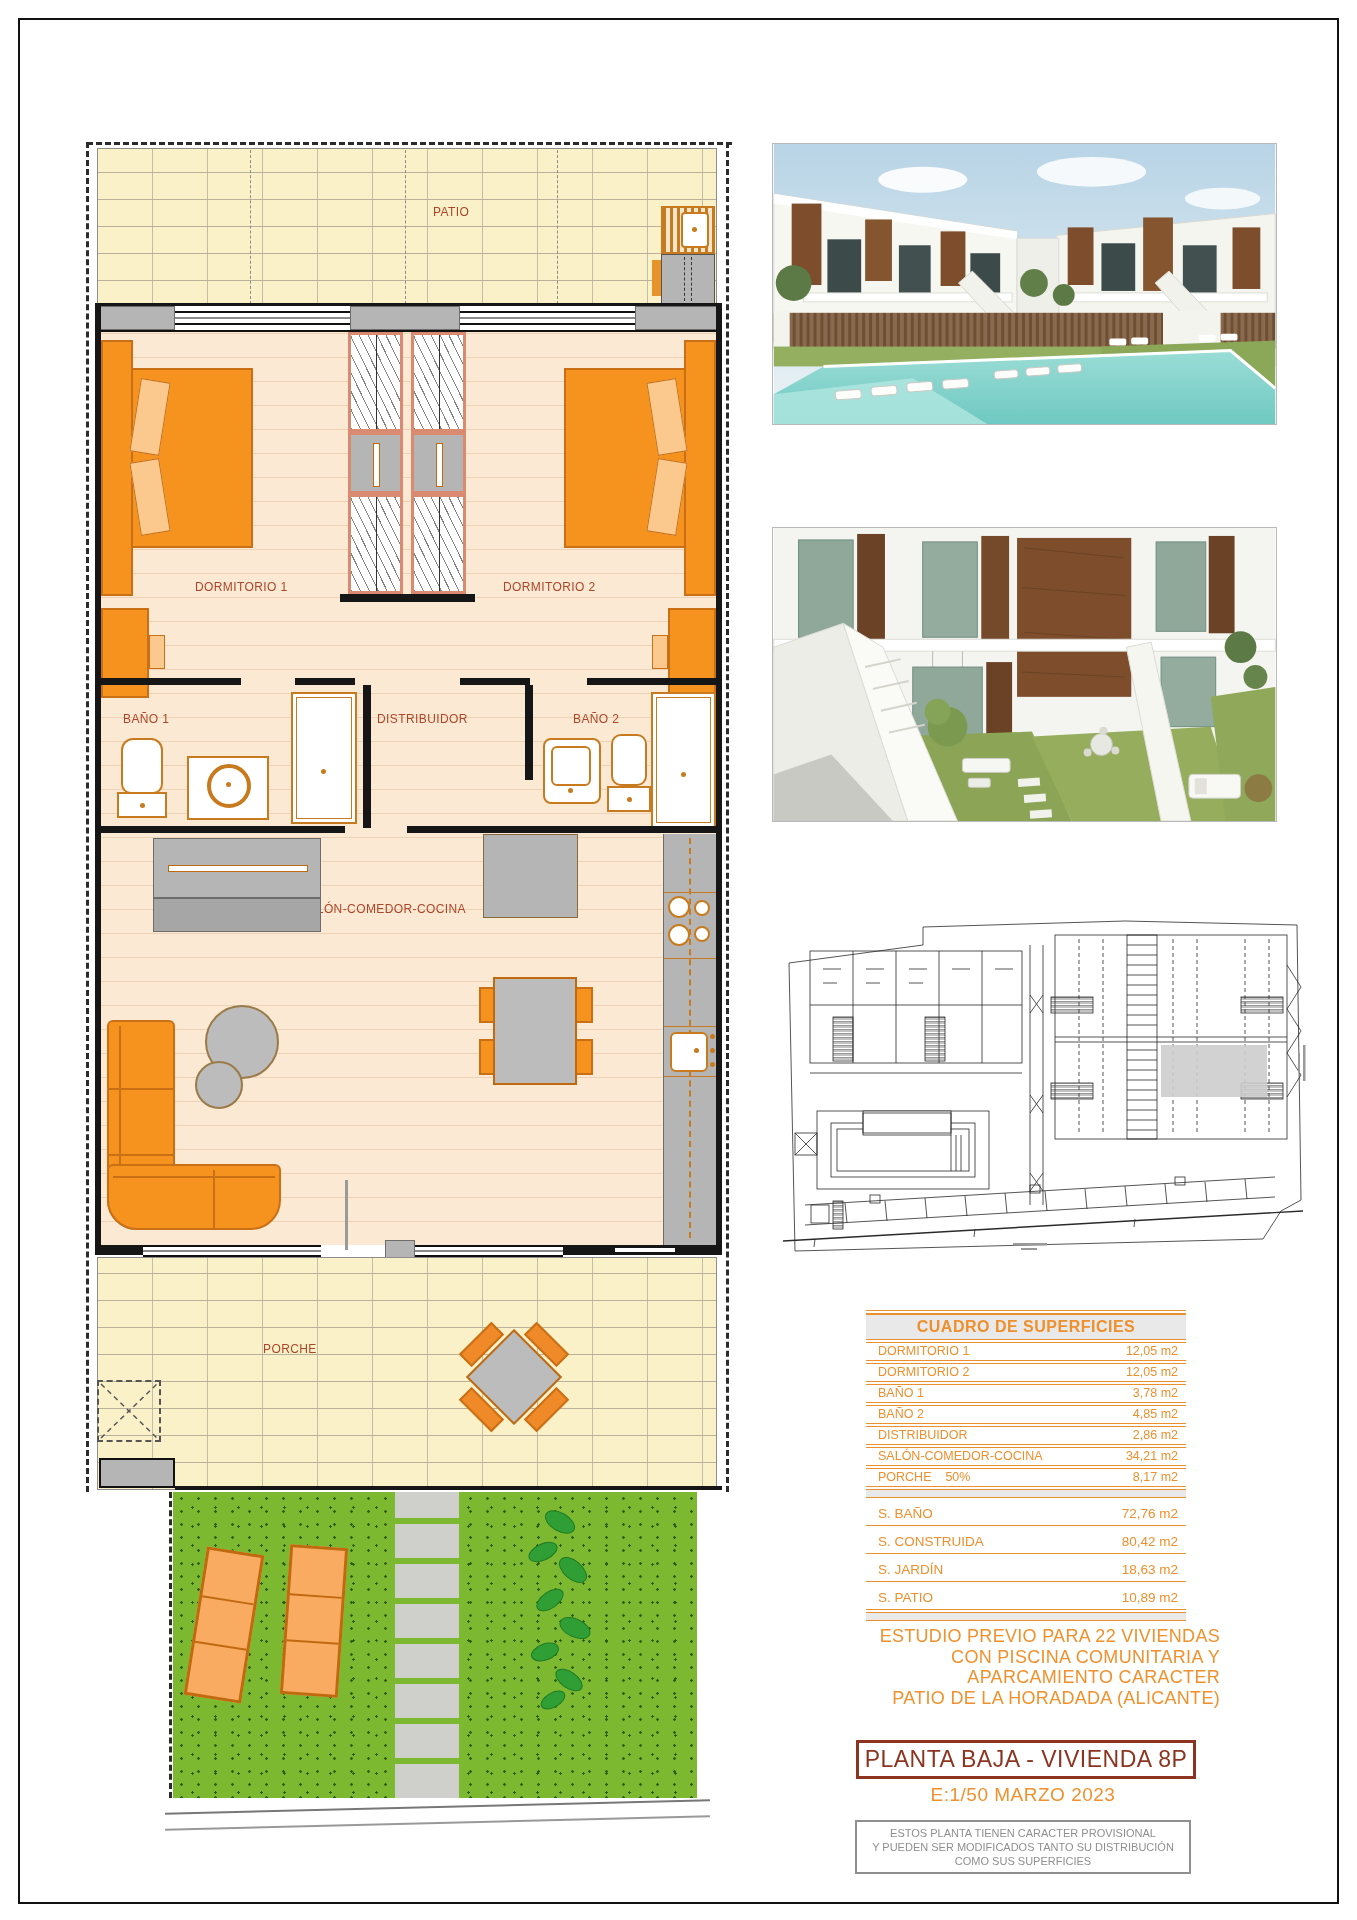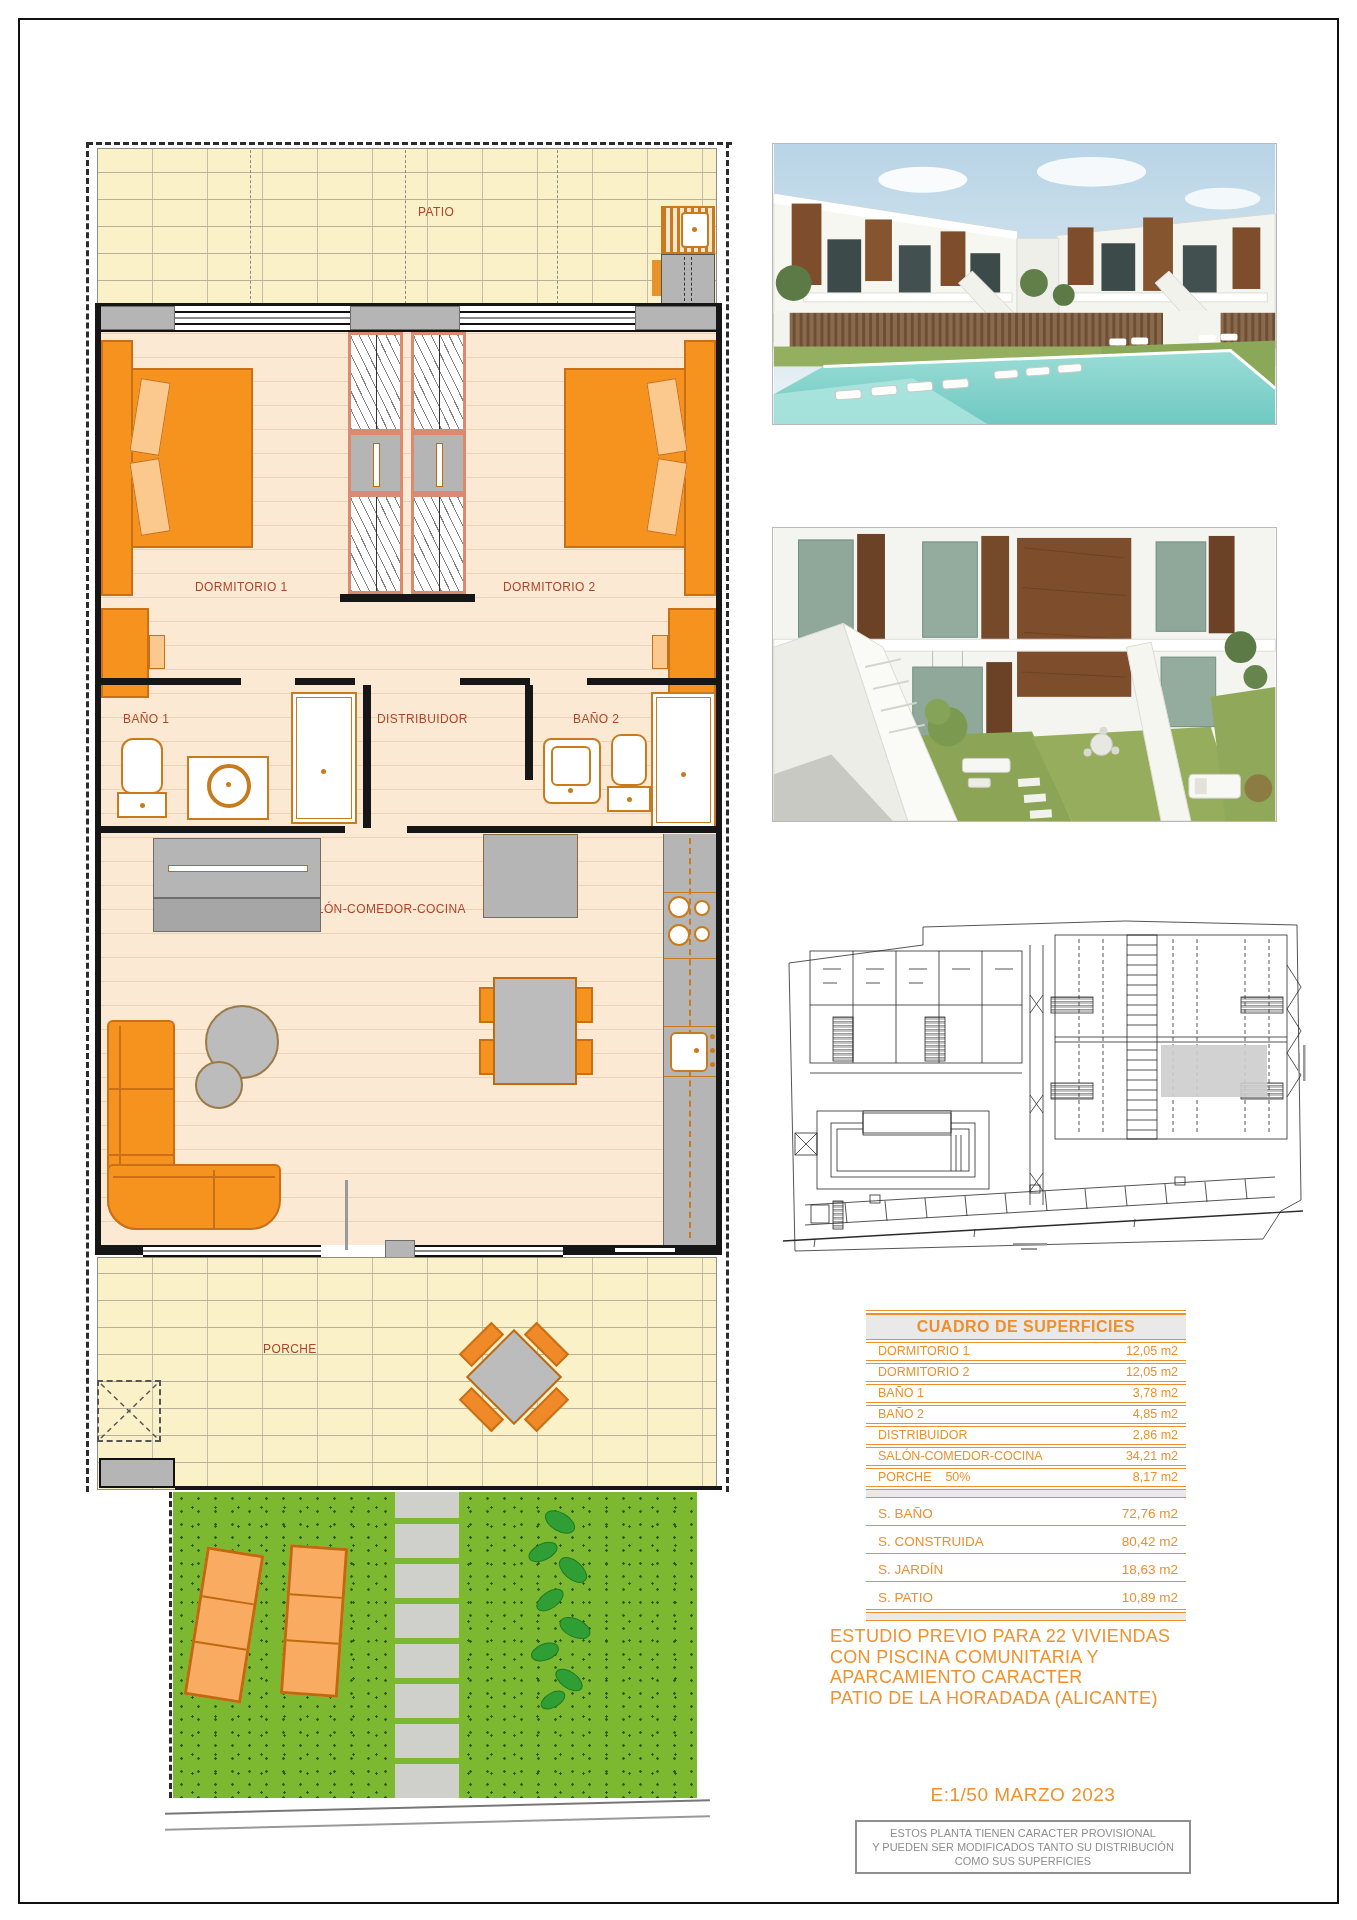--- a/index.html
+++ b/index.html
@@ -36,42 +36,42 @@
   .lounger{position:absolute;background:#F9AB61;border:3px solid #C06A10;box-sizing:border-box;}
   .lounger i{position:absolute;left:0;right:0;border-top:2px solid #C06A10;}
   
   .photo{position:absolute;border:1px solid #b9b9b9;box-sizing:border-box;}
   #surf-table{position:absolute;left:866px;top:1310px;width:320px;display:flex;flex-direction:column;row-gap:2px;color:#EE8F2D;}
   .t-line{border-top:1px solid #EE8F2D;}
   .t-head{border-top:2px solid #EE8F2D;border-bottom:1px solid #EE8F2D;background:#E9E9E9;text-align:center;font-size:16px;font-weight:bold;padding:3px 0;letter-spacing:.5px;}
   .t-row{display:flex;justify-content:space-between;border-top:1px solid #EE8F2D;border-bottom:1px solid #EE8F2D;font-size:12.5px;padding:2px 8px 2px 12px;line-height:13px;}
   .t-sep{height:7px;background:#E9E9E9;border-top:1px solid #EE8F2D;border-bottom:1px solid #EE8F2D;}
   .t-tot{display:flex;justify-content:space-between;border-bottom:1px solid #EE8F2D;font-size:13.5px;padding:6px 8px 4px 12px;}
-  #desc{position:absolute;left:830px;top:1626px;width:390px;text-align:left;color:#F0912D;font-size:18px;line-height:20.5px;letter-spacing:.3px;}
+  #desc{position:absolute;left:830px;top:1626px;width:390px;text-align:right;color:#F0912D;font-size:18px;line-height:20.5px;letter-spacing:.3px;}
   #titlebox{position:absolute;left:856px;top:1740px;width:334px;border:3px solid #8C3420;color:#8C3420;text-align:center;font-size:23px;letter-spacing:.5px;padding:3px 0;}
   #scaleline{position:absolute;left:856px;top:1784px;width:334px;text-align:center;color:#F0912D;font-size:19px;letter-spacing:.5px;}
   #disclaimer{position:absolute;left:855px;top:1820px;width:336px;border:2px solid #8F8F8F;color:#8F8F8F;font-size:11px;line-height:14px;text-align:center;padding:4px 2px;box-sizing:border-box;}
 </style>
 </head>
 <body>
 
 <div id="canvas">
   <div id="sheet-border"></div>
 
   <div id="plan">
 
     <div class="dash-h" style="left:-8px;top:2px;width:645px;"></div>
     <div class="dash-v" style="left:-9px;top:2px;height:1350px;"></div>
     <div class="dash-v" style="left:631px;top:2px;height:1350px;"></div>
 
     <div class="abs brick" style="left:2px;top:8px;width:618px;height:158px;border:1px solid #8d8d8d;"></div>
     <div class="joint" style="left:155px;top:10px;height:154px;"></div>
     <div class="joint" style="left:310px;top:10px;height:154px;"></div>
     <div class="joint" style="left:462px;top:10px;height:154px;"></div>
-    <div class="lbl" style="left:323px;top:65px;text-align:center;">PATIO</div>
+    <div class="lbl" style="left:338px;top:65px;text-align:center;">PATIO</div>
 
     <div class="abs" style="left:566px;top:66px;width:54px;height:48px;border:2px solid #C87B1E;background:repeating-linear-gradient(90deg,#C87B1E 0 3px,#F4E6CE 3px 7px);box-sizing:border-box;">
       <div class="abs" style="left:18px;top:4px;width:28px;height:36px;background:#fff;border:2px solid #C87B1E;border-radius:4px;box-sizing:border-box;"></div>
       <div class="dot" style="left:29px;top:19px;"></div>
     </div>
     <div class="grayblk" style="left:566px;top:114px;width:54px;height:50px;border-color:#555;">
       <div class="abs" style="left:22px;top:2px;height:44px;border-left:1px dashed #333;border-right:1px dashed #333;width:6px;"></div>
     </div>
     <div class="abs" style="left:557px;top:120px;width:9px;height:36px;background:#E8922A;"></div>
 
@@ -521,20 +521,23 @@
     <div class="t-sep"></div>
   </div>
 
   <div id="desc">
     <div>ESTUDIO PREVIO PARA 22 VIVIENDAS</div>
     <div>CON PISCINA COMUNITARIA Y</div>
     <div>APARCAMIENTO CARACTER</div>
     <div>PATIO DE LA HORADADA (ALICANTE)</div>
   </div>
 
+  <div id="titlebox">
+    <span>PLANTA BAJA - VIVIENDA 8P</span>
+  </div>
 
   <div id="scaleline">E:1/50  MARZO 2023</div>
 
   <div id="disclaimer">
     <div>ESTOS PLANTA TIENEN CARACTER PROVISIONAL</div>
     <div>Y PUEDEN SER MODIFICADOS TANTO SU DISTRIBUCIÓN</div>
     <div>COMO SUS SUPERFICIES</div>
   </div>
 </div>
 

